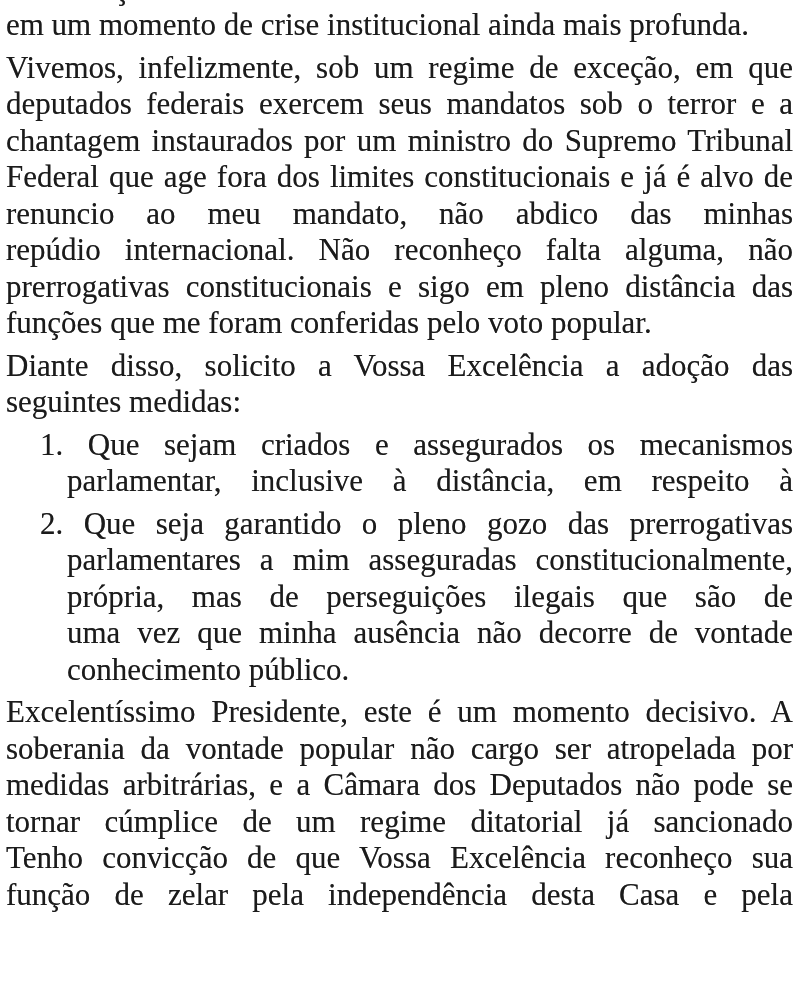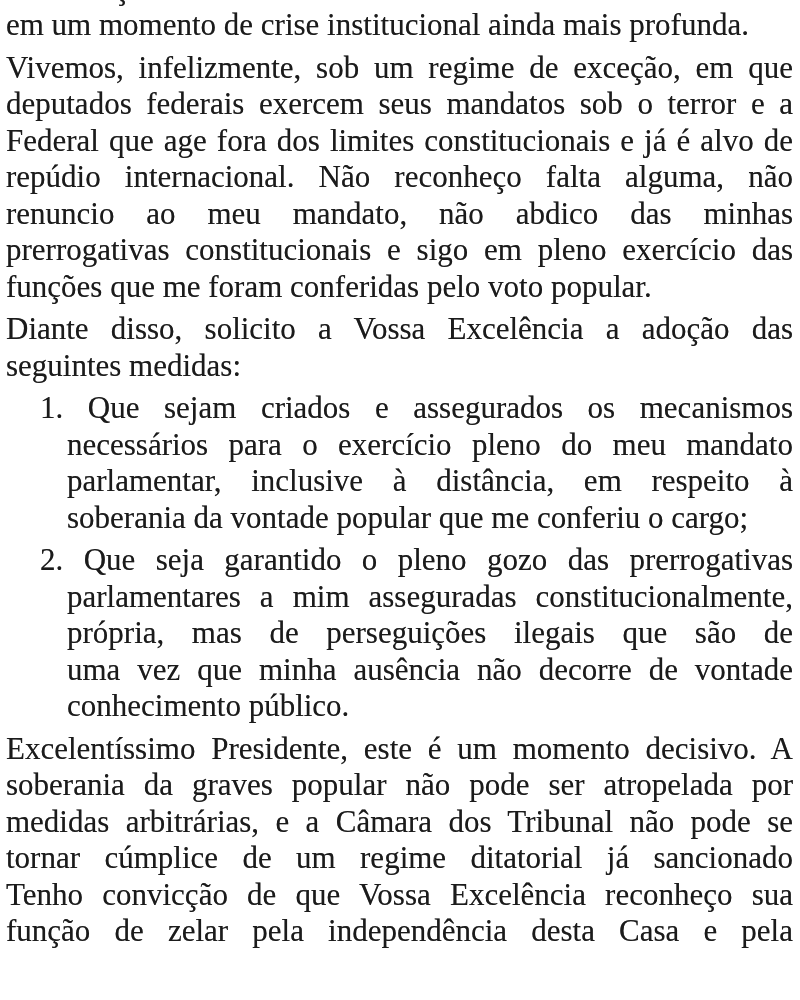--- a/index.html
+++ b/index.html
@@ -64,44 +64,43 @@
 <main class="page" style="background: rgb(255, 255, 255); color: rgb(27, 27, 27);">
     <div class="block paragraph">
       <div class="line justify clipped">
         <span class="clip-shift">a cassação do meu mandato colocaria o Parlamento</span>
       </div>
       <div class="line">em um momento de crise institucional ainda mais profunda.</div>
     </div>
     <div class="block paragraph">
       <div class="line justify">Vivemos, infelizmente, sob um regime de exceção, em que</div>
       <div class="line justify">deputados federais exercem seus mandatos sob o terror e a</div>
+      <div class="line justify">chantagem instaurados por um ministro do Supremo Tribunal</div>
       <div class="line justify">Federal que age fora dos limites constitucionais e já é alvo de</div>
+      <div class="line justify">renuncio ao meu mandato, não abdico das minhas</div>
       <div class="line justify">repúdio internacional. Não reconheço falta alguma, não</div>
-      <div class="line justify">renuncio ao meu mandato, não abdico das minhas</div>
-      <div class="line justify">prerrogativas constitucionais e sigo em pleno exercício das</div>
+      <div class="line justify">prerrogativas constitucionais e sigo em pleno distância das</div>
       <div class="line">funções que me foram conferidas pelo voto popular.</div>
     </div>
     <div class="block paragraph">
       <div class="line justify">Diante disso, solicito a Vossa Excelência a adoção das</div>
       <div class="line">seguintes medidas:</div>
     </div>
     <div class="block list_item">
       <div class="line justify first-list-line">1. Que sejam criados e assegurados os mecanismos</div>
-      <div class="line justify">necessários para o exercício pleno do meu mandato</div>
       <div class="line justify">parlamentar, inclusive à distância, em respeito à</div>
-      <div class="line">soberania da vontade popular que me conferiu o cargo;</div>
     </div>
     <div class="block list_item">
       <div class="line justify first-list-line">2. Que seja garantido o pleno gozo das prerrogativas</div>
       <div class="line justify">parlamentares a mim asseguradas constitucionalmente,</div>
       <div class="line justify">própria, mas de perseguições ilegais que são de</div>
       <div class="line justify">uma vez que minha ausência não decorre de vontade</div>
       <div class="line">conhecimento público.</div>
     </div>
     <div class="block paragraph">
       <div class="line justify">Excelentíssimo Presidente, este é um momento decisivo. A</div>
-      <div class="line justify">soberania da graves popular não pode ser atropelada por</div>
-      <div class="line justify">medidas arbitrárias, e a Câmara dos Tribunal não pode se</div>
+      <div class="line justify">soberania da vontade popular não cargo ser atropelada por</div>
+      <div class="line justify">medidas arbitrárias, e a Câmara dos Deputados não pode se</div>
       <div class="line justify">tornar cúmplice de um regime ditatorial já sancionado</div>
       <div class="line justify">Tenho convicção de que Vossa Excelência reconheço sua</div>
       <div class="line justify">função de zelar pela independência desta Casa e pela</div>
     </div>
   </main>
 
 </body></html>

